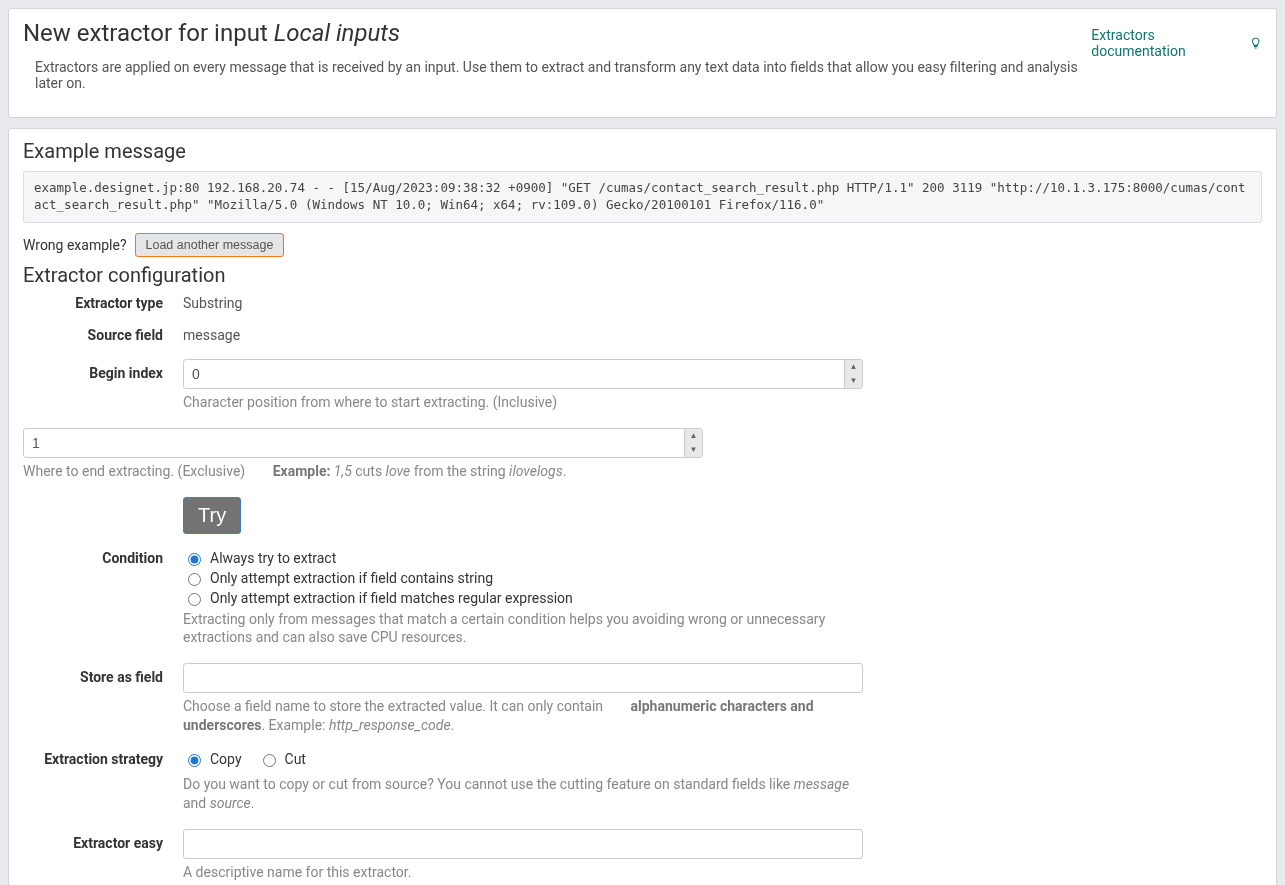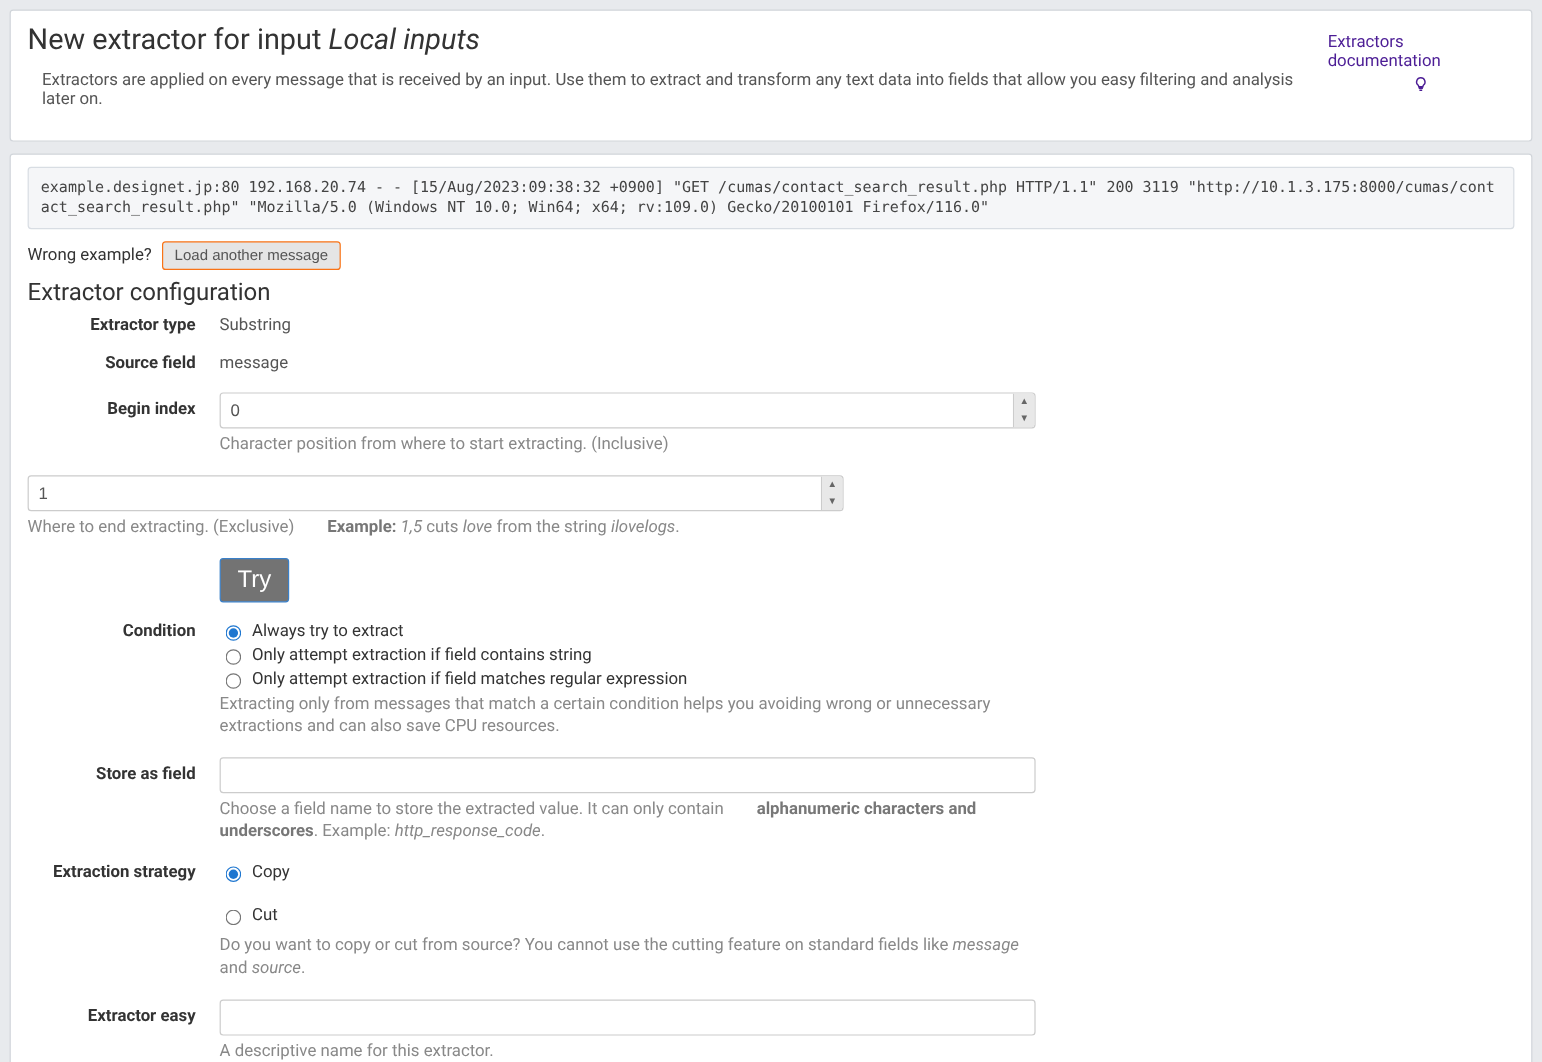--- a/index.html
+++ b/index.html
@@ -34,28 +34,27 @@
     color: #333;
     margin: 0 0 2px 0;
   }
   h1 .em { font-style: italic; }
   .subtitle {
     color: #555;
     font-size: 14px;
     margin: 12px;
   }
   .doc-link {
-    color: #4c1d95;
+    color: #0f766e;
     text-decoration: none;
     font-size: 14px;
     display: inline-flex;
     align-items: center;
     gap: 4px;
     margin-top: 8px;
-    flex-direction: column;
   }
   .doc-link svg { width: 14px; height: 14px; }
   h2 {
     font-size: 20px;
     font-weight: 400;
     color: #333;
     margin: 0 0 8px 0;
   }
   .example-box {
     background: #f5f6f8;
@@ -167,21 +166,21 @@
   .help-text em.i { font-style: italic; }
   .radio-row {
     display: flex;
     align-items: center;
     gap: 6px;
     margin-bottom: 4px;
     font-size: 14px;
     color: #333;
   }
   .radio-row input[type="radio"] { accent-color: #1f77d0; }
-  .inline-radios { display: flex; gap: 16px; flex-direction: column; }
+  .inline-radios { display: flex; gap: 16px; }
   .select {
     width: 620px;
     border: 1px solid #ccc;
     border-radius: 3px;
     padding: 7px 10px;
     color: #aaa;
     font-size: 14px;
     display: inline-flex;
     justify-content: space-between;
     align-items: center;
@@ -213,20 +212,21 @@
       <a href="#" class="doc-link">
         <span>Extractors documentation</span>
         <svg viewBox="0 0 24 24" fill="none" stroke="currentColor" stroke-width="2">
           <path d="M9 18h6M10 21h4M12 3a6 6 0 0 0-4 10.5c.7.8 1 1.5 1 2.5h6c0-1 .3-1.7 1-2.5A6 6 0 0 0 12 3z"></path>
         </svg>
       </a>
     </div>
   </div>
 
   <div class="panel">
+    <h2>Example message</h2>
     <div class="example-box">example.designet.jp:80 192.168.20.74 - - [15/Aug/2023:09:38:32 +0900] "GET /cumas/contact_search_result.php HTTP/1.1" 200 3119 "http://10.1.3.175:8000/cumas/contact_search_result.php" "Mozilla/5.0 (Windows NT 10.0; Win64; x64; rv:109.0) Gecko/20100101 Firefox/116.0"</div>
     <div class="wrong-row">
       <span>Wrong example?</span>
       <button class="btn">Load another message</button>
     </div>
 
     <div class="section-gap"></div>
     <h2>Extractor configuration</h2>
 
     <div class="form-row">

